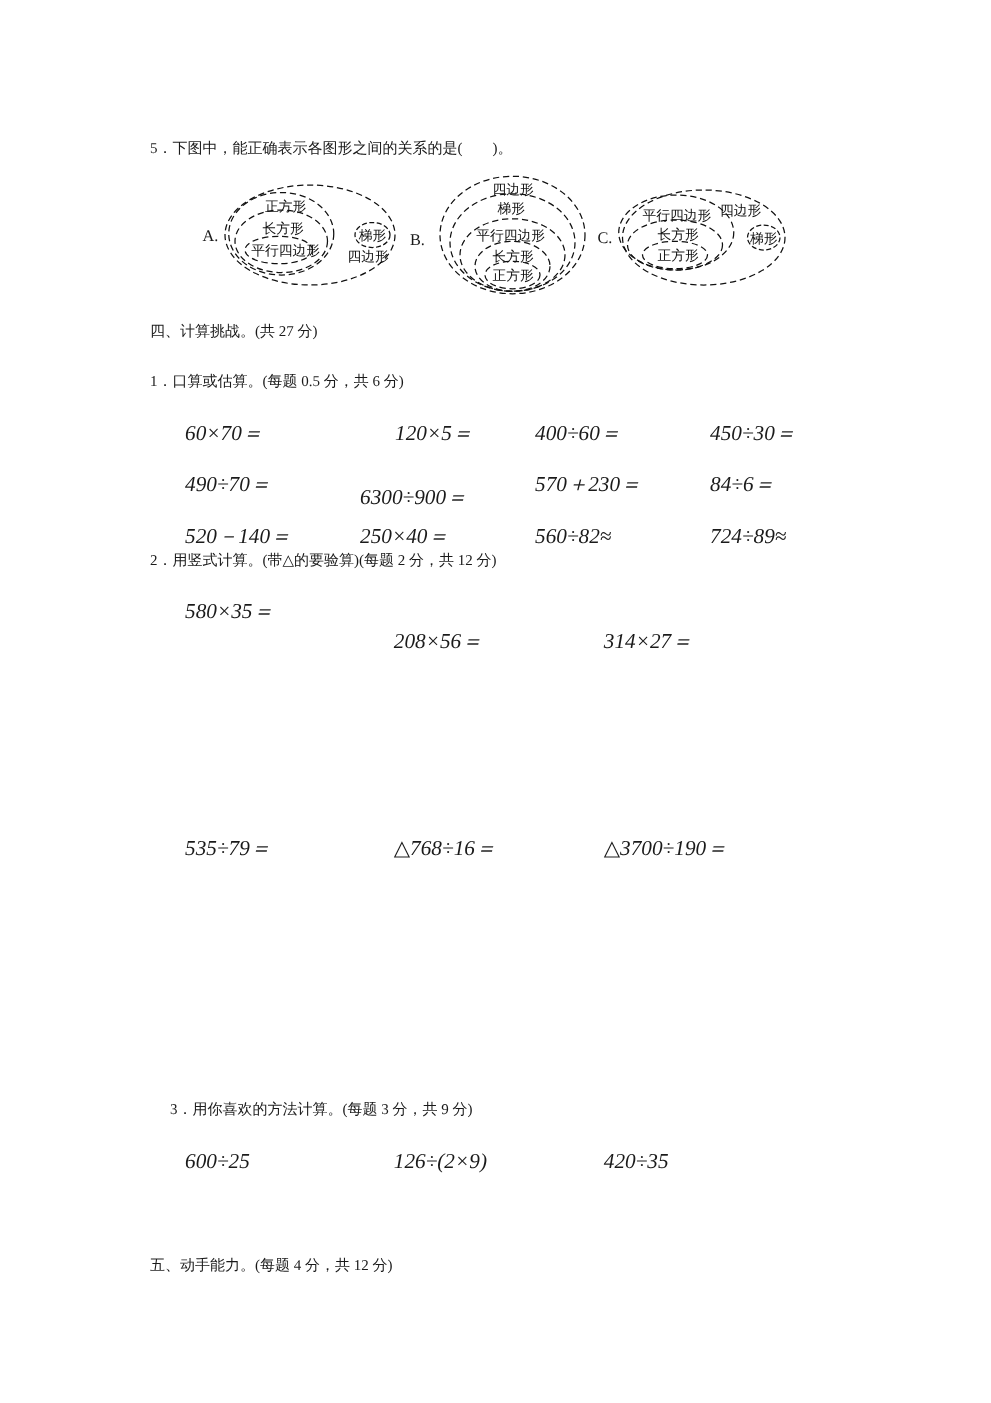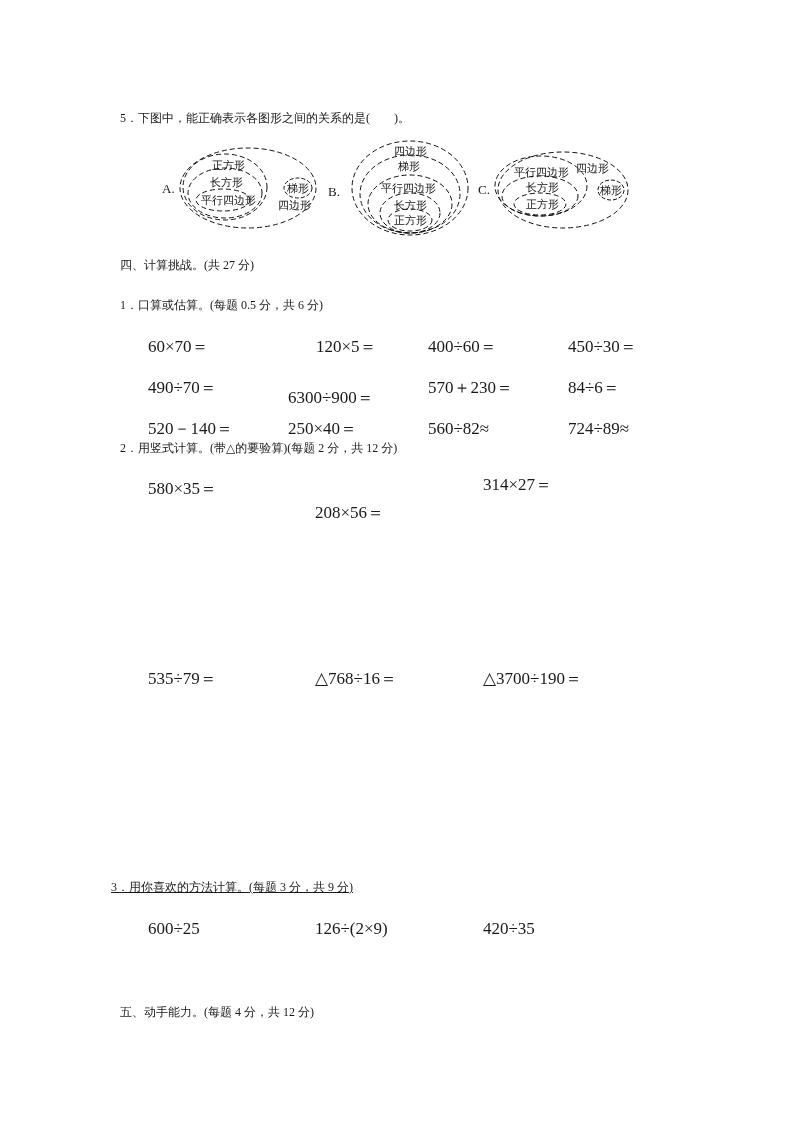--- a/index.html
+++ b/index.html
@@ -1,19 +1,19 @@
 <!DOCTYPE html>
 <html><head>
   <meta charset="utf-8">
   <style>
     html, body { margin: 0; padding: 0; background: #ffffff; }
     body { width: 793px; height: 1122px; position: relative; overflow: hidden;
       font-family: "Liberation Serif", "DejaVu Serif", serif; color: #1a1a1a; }
     .line { position: absolute; font-size: 12px; line-height: 20px; white-space: nowrap; }
-    .expr { position: absolute; font-size: 17px; line-height: 20px; white-space: nowrap; }
+    .expr { position: absolute; font-size: 17px; line-height: 20px; white-space: nowrap; font-style: italic; }
     .diagram { position: absolute; }
     .diagram svg text { font-family: "DejaVu Sans", sans-serif; font-size: 11px; fill: #111; }
     .diagram .lbl { position: absolute; font-size: 13px; font-family: "Liberation Serif", serif; }
   </style>
 </head>
 <body>
 
 <div class="line" style="left:120px; top:108px;">5．下图中，能正确表示各图形之间的关系的是(　　)。</div>
 
 <div class="diagram" style="left:160px; top:143px; width:160px; height:90px;">
@@ -79,25 +79,25 @@
 
 <div class="expr" style="left:148px; top:419px;">520－140＝</div>
 <div class="expr" style="left:288px; top:419px;">250×40＝</div>
 <div class="expr" style="left:428px; top:419px;">560÷82≈</div>
 <div class="expr" style="left:568px; top:419px;">724÷89≈</div>
 
 <div class="line" style="left:120px; top:438px;">2．用竖式计算。(带△的要验算)(每题 2 分，共 12 分)</div>
 
 <div class="expr" style="left:148px; top:479px;">580×35＝</div>
 <div class="expr" style="left:315px; top:503px;">208×56＝</div>
-<div class="expr" style="left:483px; top:475px;text-align:right;">314×27＝</div>
+<div class="expr" style="left:483px; top:503px;text-align:right;">314×27＝</div>
 
 <div class="expr" style="left:148px; top:669px;">535÷79＝</div>
 <div class="expr" style="left:315px; top:669px;">△768÷16＝</div>
 <div class="expr" style="left:483px; top:669px;">△3700÷190＝</div>
 
-<div class="line" style="left:111px; top:877px;text-decoration:underline;">3．用你喜欢的方法计算。(每题 3 分，共 9 分)</div>
+<div class="line" style="left:136px; top:877px;">3．用你喜欢的方法计算。(每题 3 分，共 9 分)</div>
 
 <div class="expr" style="left:148px; top:919px;">600÷25</div>
 <div class="expr" style="left:315px; top:919px;">126÷(2×9)</div>
 <div class="expr" style="left:483px; top:919px;">420÷35</div>
 
 <div class="line" style="left:120px; top:1002px;">五、动手能力。(每题 4 分，共 12 分)</div>
 
 </body></html>

